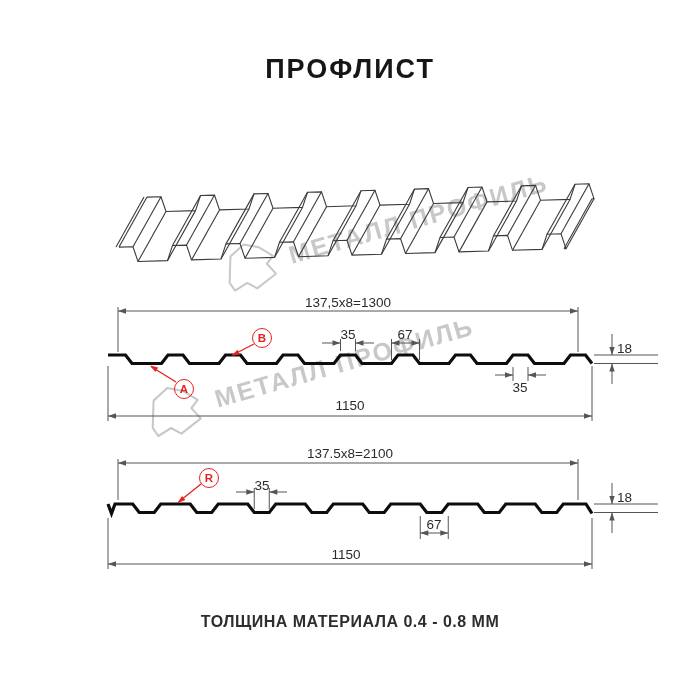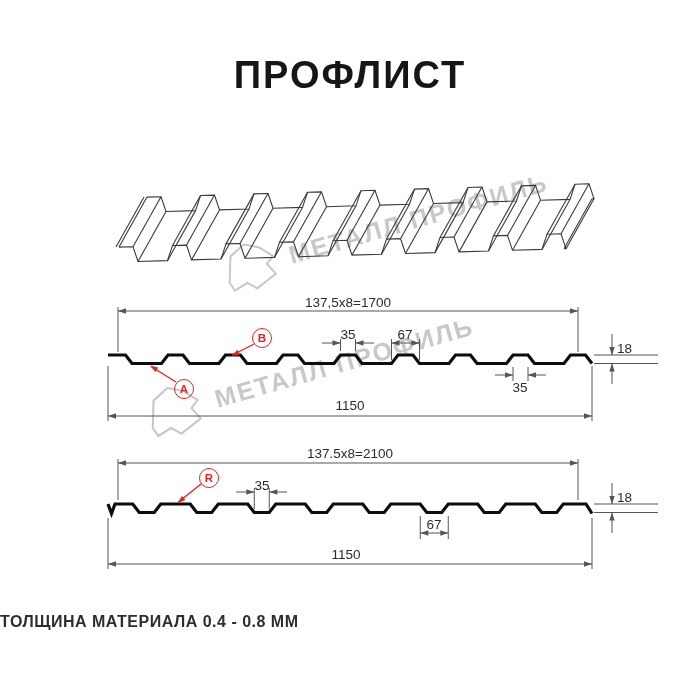--- a/index.html
+++ b/index.html
@@ -1,23 +1,23 @@
 <!DOCTYPE html>
 <html><head>
 <meta charset="utf-8">
 <style>
   html,body{margin:0;padding:0;background:#ffffff;}
   body{width:700px;height:700px;position:relative;overflow:hidden;
        font-family:"Liberation Sans",sans-serif;color:#1a1a1a;}
   
   .header{position:absolute;top:54px;left:0;right:0;text-align:center;z-index:5;}
-  .title{font-size:38px;font-weight:800;letter-spacing:2px;color:#161616;}
+  .title{font-size:27px;font-weight:800;letter-spacing:2px;color:#161616;}
   .subtitle{margin-top:9px;font-size:17px;font-weight:700;letter-spacing:1.5px;color:#1d1d1d;}
   
-  .footer{position:absolute;top:613px;left:0;right:0;z-index:5;
+  .footer{position:absolute;top:613px;left:0;right:0;text-align:center;z-index:5;
           font-size:16px;font-weight:700;letter-spacing:.5px;color:#2e2e2e;}
   
   .wm{position:absolute;display:flex;align-items:center;gap:12px;z-index:1;
       transform:rotate(-16deg);transform-origin:left center;pointer-events:none;}
   .wm-text{font-size:25px;font-weight:700;letter-spacing:2px;color:#c8c8c8;white-space:nowrap;}
   .wm1{left:224px;top:248px;}
   .wm2{left:146px;top:392px;}
   
   #drawing{position:absolute;left:0;top:0;z-index:2;}
   .prof{stroke:#0d0d0d;stroke-width:3.2;fill:none;stroke-linejoin:miter;}
@@ -158,21 +158,21 @@
     <line x1="594" y1="504" x2="658" y2="504" class="dim"></line>
     <line x1="594" y1="512.5" x2="658" y2="512.5" class="dim"></line>
     <line x1="612" y1="483" x2="612" y2="504" class="dim"></line>
     <polygon points="612,504 609.3,496.0 614.7,496.0" class="arr"></polygon>
     <line x1="612" y1="533" x2="612" y2="512.5" class="dim"></line>
     <polygon points="612,512.5 614.7,520.5 609.3,520.5" class="arr"></polygon>
     <line x1="201" y1="484" x2="178.5" y2="502" class="red"></line>
     <polygon points="177.5,503 182.0,495.9 185.4,500.1" class="redarr"></polygon>
   </svg>
 
-<span class="dimlab" style="left:348px;top:295px;">137,5x8=1700</span>
+<span class="dimlab" style="left:348px;top:295px;">137,5x8=1300</span>
 <span class="dimlab" style="left:348px;top:327px;">35</span>
 <span class="dimlab" style="left:405px;top:327px;">67</span>
 <span class="dimlab noc" style="left:617px;top:341px;">18</span>
 <span class="dimlab" style="left:520px;top:380px;">35</span>
 <span class="dimlab" style="left:350px;top:398px;">1150</span>
 <span class="callout" style="left:174px;top:379px;">A</span>
 <span class="callout" style="left:252px;top:328px;">B</span>
 
 <span class="dimlab" style="left:350px;top:446px;">137.5x8=2100</span>
 <span class="dimlab" style="left:262px;top:478px;">35</span>

